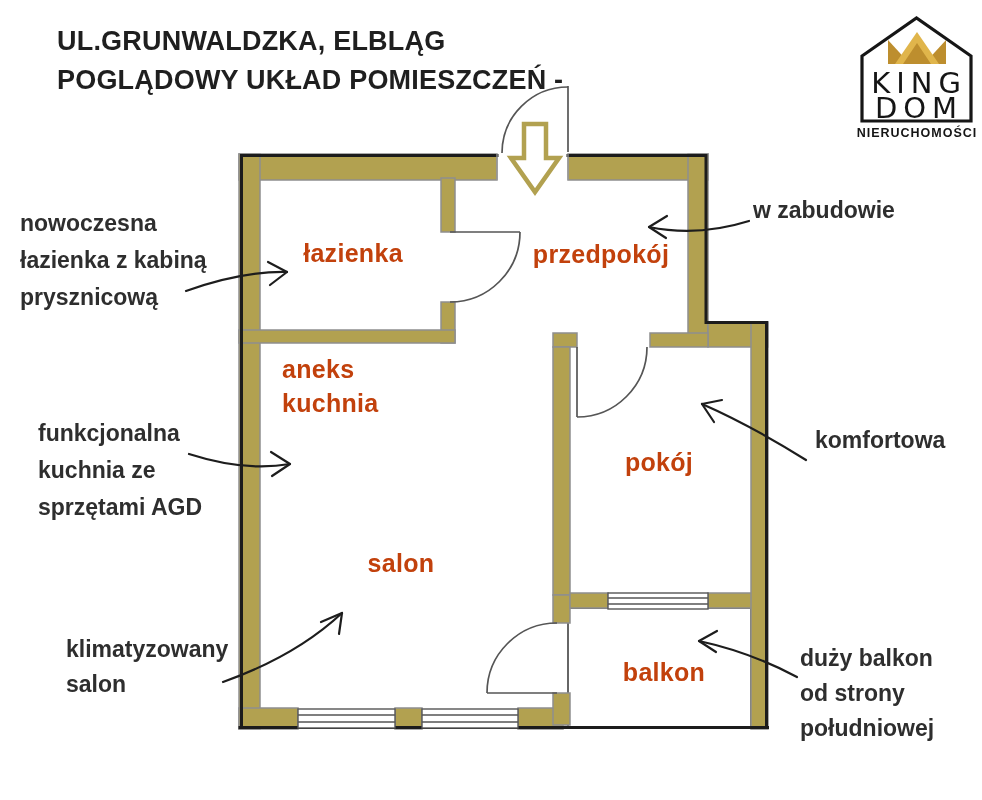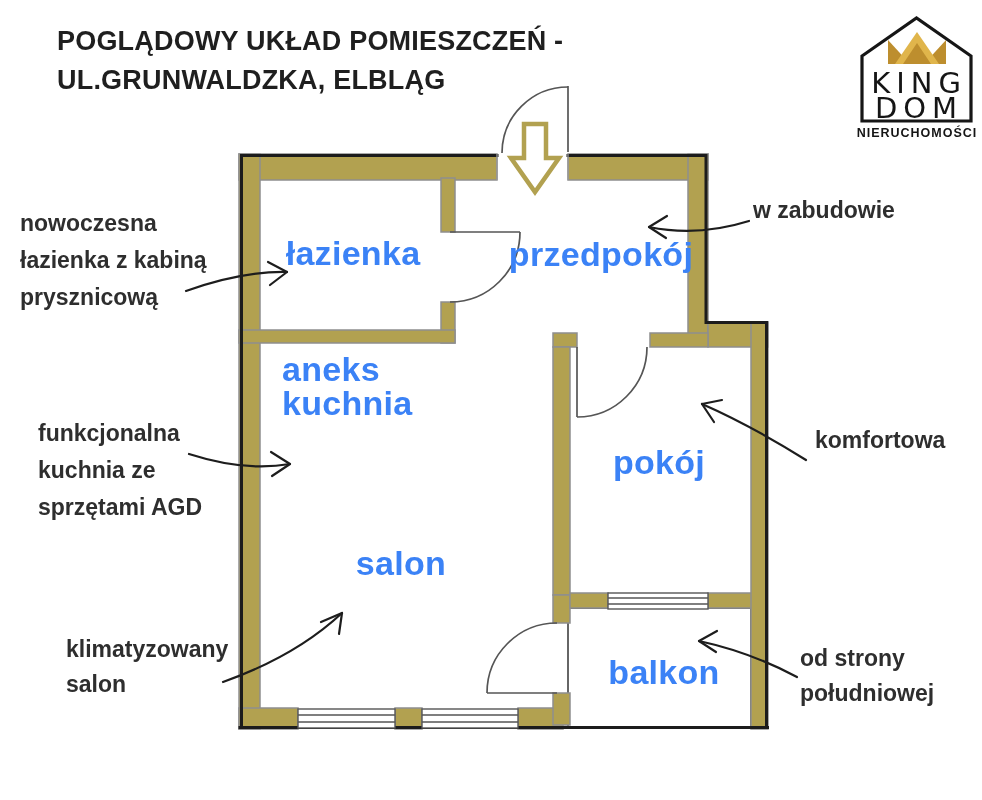--- a/index.html
+++ b/index.html
@@ -16,21 +16,21 @@
   .perimeter{fill:none;stroke:var(--outline);stroke-width:3;stroke-linecap:square}
   .win{fill:#ffffff;stroke:var(--door-line);stroke-width:1.4}
   .winline{stroke:var(--door-line);stroke-width:1.4}
   .door{fill:none;stroke:var(--door-line);stroke-width:1.7}
   .jamb{stroke:#9a9a9a;stroke-width:1.3}
   .balcony-slab{fill:#ffffff;stroke:#666;stroke-width:2}
   .entry-arrow{fill:#ffffff;stroke:var(--wall);stroke-width:4.5;stroke-linejoin:miter}
   .ann-arrow{fill:none;stroke:#1d1d1d;stroke-width:2.2;stroke-linecap:round}
   .page-title{left:57px;top:22px;font-size:27px;font-weight:bold;line-height:39px;
               letter-spacing:.2px;color:#1f1f1f;white-space:nowrap}
-  .room-label{font-size:34px;font-weight:bold;color:#3b82f6;white-space:nowrap;letter-spacing:.3px}
+  .room-label{font-size:25px;font-weight:bold;color:#c2410c;white-space:nowrap;letter-spacing:.3px}
   .centered{transform:translate(-50%,-50%)}
   .annotation{font-size:23px;font-weight:600;line-height:37px;color:#2e2e2e;white-space:nowrap}
   .annotation.tight{line-height:35px}
   .logo{left:848px;top:6px}
   .logo-sub{font-size:12.5px;font-weight:bold;letter-spacing:1px;fill:#151515}
   .logo-word{font-size:29px;letter-spacing:6px;fill:#151515;font-family:"DejaVu Sans",sans-serif}
   .house{fill:none;stroke:#161616;stroke-width:3.2;stroke-linejoin:miter}
 </style>
 </head>
 <body>
@@ -140,22 +140,22 @@
     <polygon points="946,58 946,34 924,58" fill="var(--crown-dark)"></polygon>
     <polygon points="895,58 917,26 939,58" fill="var(--crown-light)"></polygon>
     <polygon points="903,58 917,37 931,58" fill="var(--crown-dark)"></polygon>
   </g>
   <text class="logo-word" x="919" y="87" text-anchor="middle">KING</text>
   <text class="logo-word" x="919" y="112" text-anchor="middle">DOM</text>
   <text class="logo-sub" x="917" y="131" text-anchor="middle">NIERUCHOMOŚCI</text>
 </svg>
 
 <div class="abs page-title">
+  <div>UL.GRUNWALDZKA, ELBLĄG</div>
   <div>POGLĄDOWY UKŁAD POMIESZCZEŃ -</div>
-  <div>UL.GRUNWALDZKA, ELBLĄG</div>
 </div>
 
 <div class="abs room-label centered" style="left:353px;top:253px">łazienka</div>
 <div class="abs room-label centered" style="left:601px;top:254px">przedpokój</div>
 <div class="abs room-label" style="left:282px;top:352px;line-height:34px">
   <div>aneks</div>
   <div>kuchnia</div>
 </div>
 <div class="abs room-label centered" style="left:659px;top:462px">pokój</div>
 <div class="abs room-label centered" style="left:401px;top:563px">salon</div>
@@ -180,15 +180,16 @@
 <div class="abs annotation" style="left:815px;top:422px">
   <div>komfortowa</div>
 </div>
 
 <div class="abs annotation tight" style="left:66px;top:632px">
   <div>klimatyzowany</div>
   <div>salon</div>
 </div>
 
 <div class="abs annotation tight" style="left:800px;top:641px">
+  <div>duży balkon</div>
   <div>od strony</div>
   <div>południowej</div>
 </div>
 
 </body></html>

